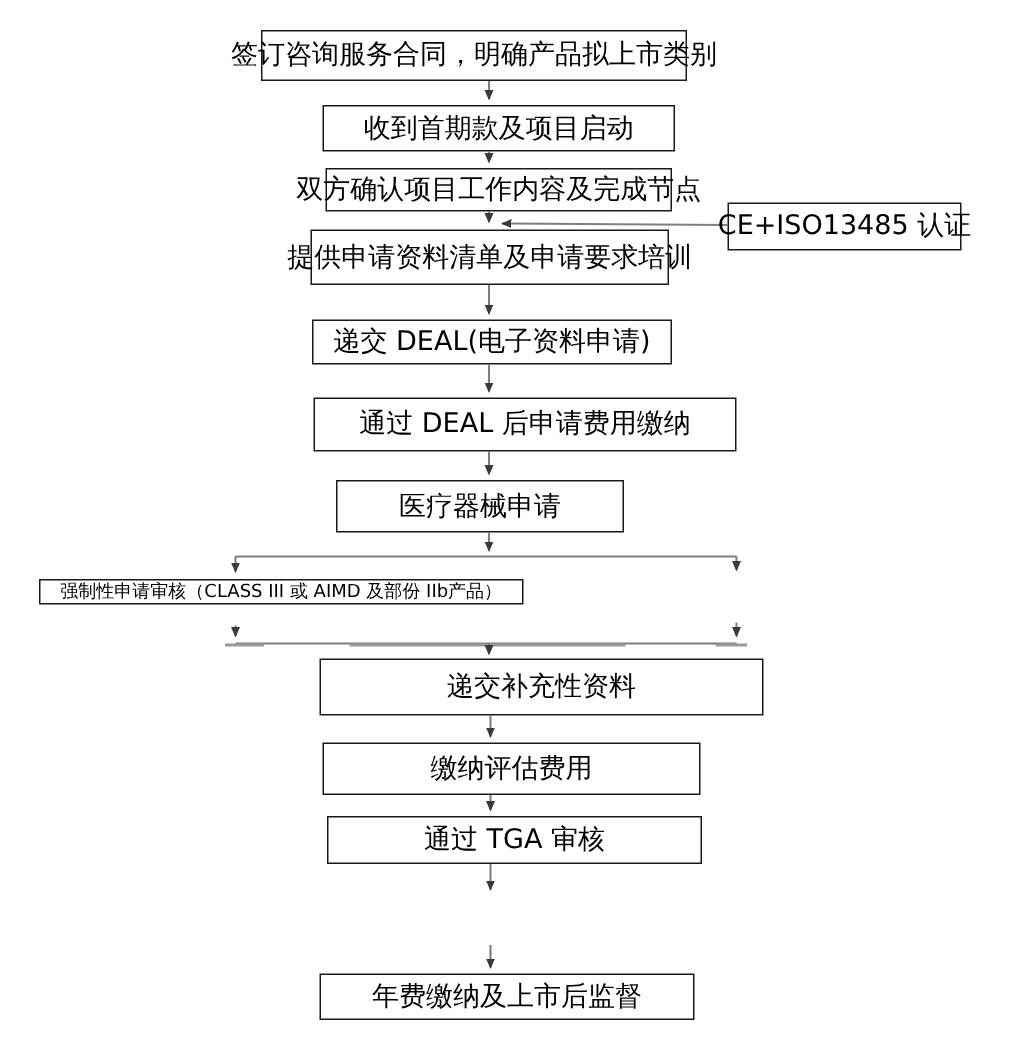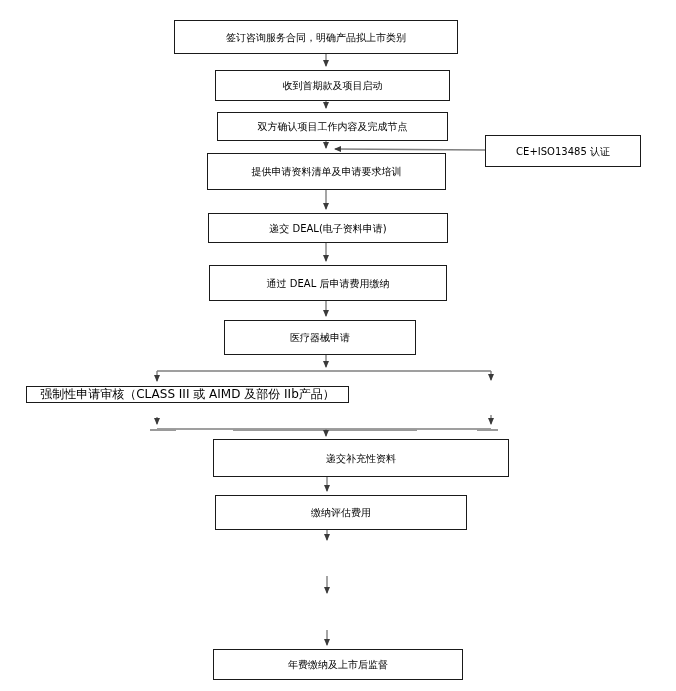--- a/index.html
+++ b/index.html
@@ -11,21 +11,21 @@
     overflow:hidden;
   }
   .connectors{position:absolute;left:0;top:0;z-index:1;}
   .node{
     position:absolute;
     box-sizing:border-box;
     border:1px solid #1a1a1a;
     background:#ffffff;
     display:flex;align-items:center;justify-content:center;
     text-align:center;
-    font-size:10px;color:#000000;
+    font-size:18px;color:#000000;
     white-space:nowrap;
     z-index:2;
     line-height:1.1;
   }
   .node.small{font-size:12px;}
   .node.med{font-size:13px;}
 </style>
 </head>
 <body>
 
@@ -68,28 +68,29 @@
   <div class="node" style="left:215px;top:70px;width:235px;height:31px">收到首期款及项目启动</div>
 
   <div class="node" style="left:217px;top:112px;width:231px;height:29px">双方确认项目工作内容及完成节点</div>
 
   <div class="node" style="left:485px;top:135px;width:156px;height:32px">CE+ISO13485 认证</div>
 
   <div class="node" style="left:207px;top:153px;width:239px;height:37px">提供申请资料清单及申请要求培训</div>
 
   <div class="node" style="left:208px;top:213px;width:240px;height:30px">递交 DEAL(电子资料申请)</div>
 
-  <div class="node" style="left:209px;top:265px;width:238px;height:36px">通过 DEAL 后申请费用缴纳</div>
+  <div class="node" style="left:209px;top:265px;width:282px;height:36px">通过 DEAL 后申请费用缴纳</div>
 
   <div class="node" style="left:224px;top:320px;width:192px;height:35px">医疗器械申请</div>
 
   <div class="node small" style="left:26px;top:386px;width:323px;height:17px">强制性申请审核（CLASS III 或 AIMD 及部份 IIb产品）</div>
 
 
   <div class="node" style="left:213px;top:439px;width:296px;height:38px">递交补充性资料</div>
 
   <div class="node" style="left:215px;top:495px;width:252px;height:35px">缴纳评估费用</div>
 
+  <div class="node" style="left:218px;top:544px;width:250px;height:32px">通过 TGA 审核</div>
 
 
   <div class="node" style="left:213px;top:649px;width:250px;height:31px">年费缴纳及上市后监督</div>
 
 </div>
 
 </body></html>

